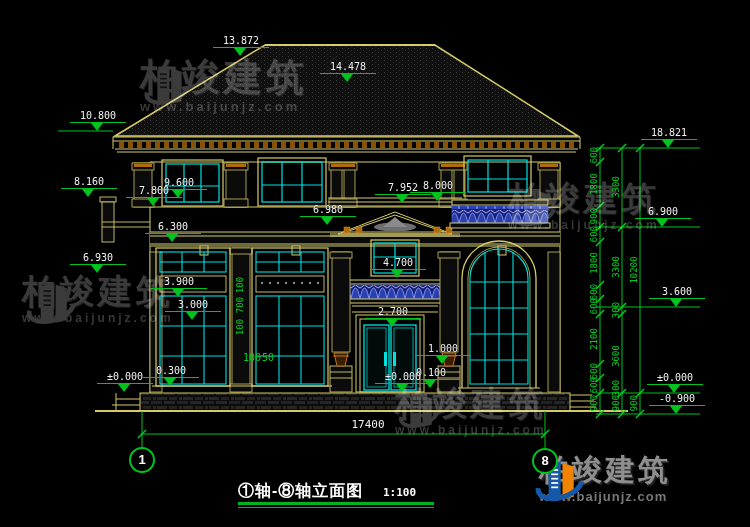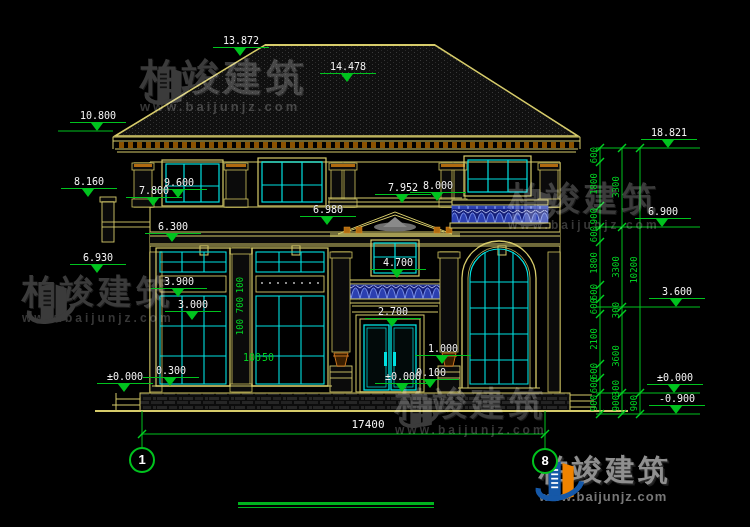--- a/index.html
+++ b/index.html
@@ -678,15 +678,19 @@
       <div class="chv" style="left: 240px; top: 327px;">100</div>
       <div class="chh" style="left: 252px; top: 357px;">100</div>
       <div class="chh" style="left: 268px; top: 357px;">50</div>
     </div>
 
   <div class="dim-overall" id="dimOverall" style="left: 368px; top: 431px;">17400</div>
 
   <div class="bubble" id="bubble1" style="left: 129px; top: 447px;">1</div>
   <div class="bubble" id="bubble8" style="left: 532px; top: 448px;">8</div>
 
+  <div class="titlebar">
+    <span class="tl">①轴-⑧轴立面图</span>
+    <span class="sc">1:100</span>
+  </div>
   <div class="u1"></div>
   <div class="u2"></div>
 </div>
 
 </body></html>

